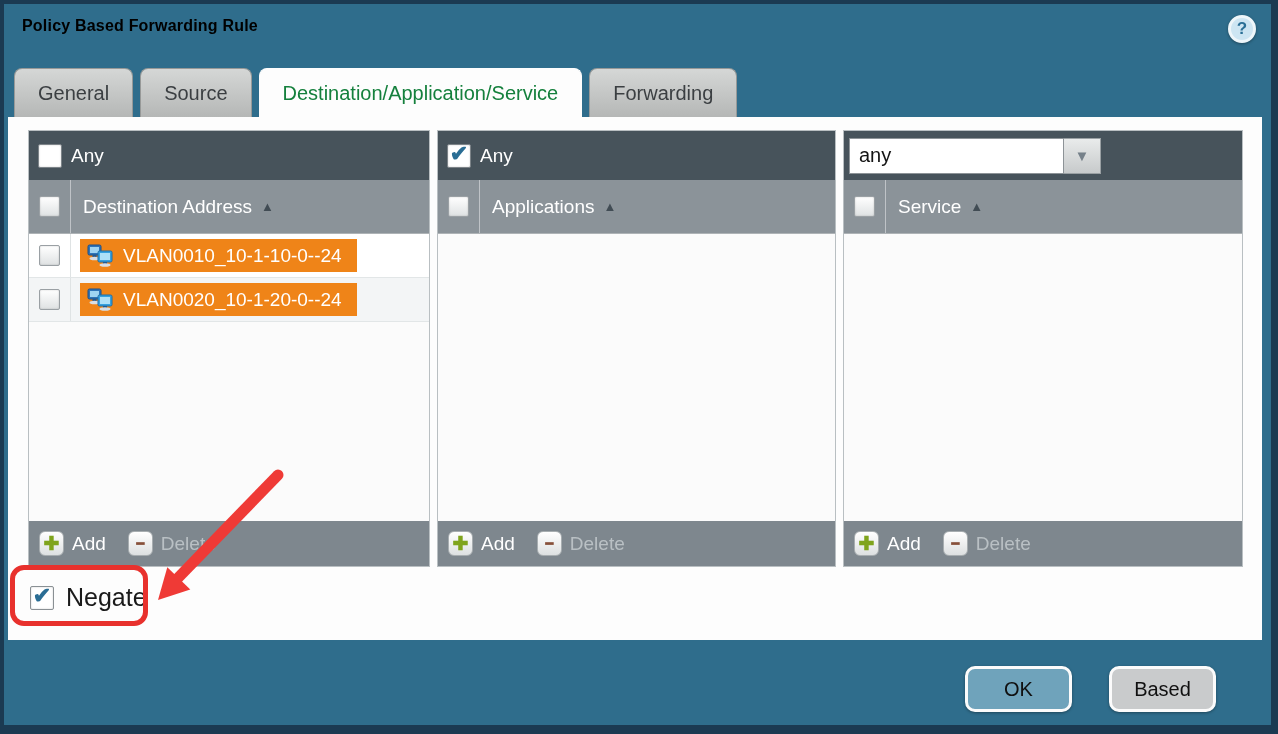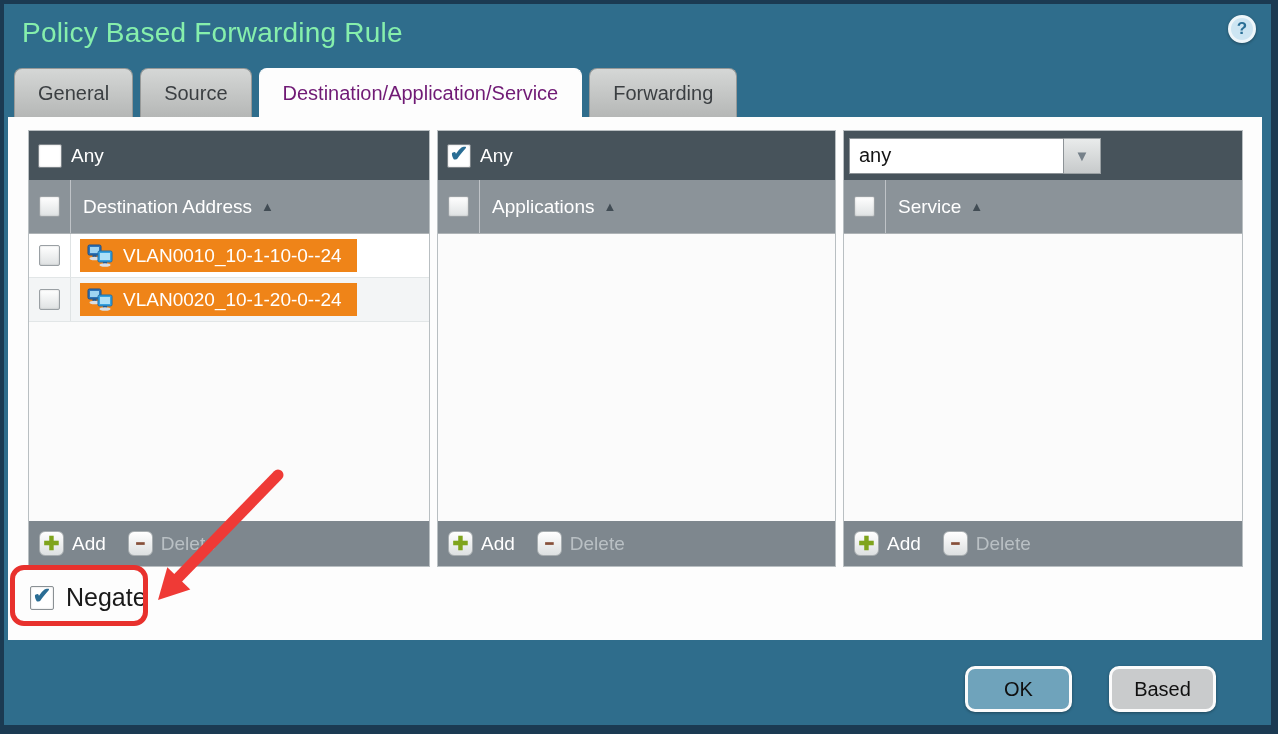--- a/index.html
+++ b/index.html
@@ -8,38 +8,38 @@
     position:relative;
     width:1278px; height:734px;
     background:#2f6d8c;
     border:4px solid #1b3a52;
     border-right-width:7px;
     border-bottom-width:9px;
     font-family:"Liberation Sans", sans-serif;
     overflow:hidden;
   }
   
-  .title { position:absolute; left:18px; top:13px; color:#86efac; font-size:28px; font-weight:400; letter-spacing:.2px; }
+  .title { position:absolute; left:18px; top:13px; color:#000000; font-size:16px; font-weight:700; letter-spacing:.2px; }
   .help {
     position:absolute; left:1224px; top:11px; width:28px; height:28px; border-radius:50%;
     background:#cde5f2; border:3px solid #eef6fa; color:#2a6f96;
     font-weight:bold; font-size:17px; display:flex; align-items:center; justify-content:center;
     box-shadow:0 1px 3px rgba(0,0,0,.35); cursor:pointer;
   }
   
   .tabs { position:absolute; left:10px; top:64px; height:49px; display:flex; gap:7px; z-index:3; }
   .tab {
     height:49px; padding:0 23px; display:flex; align-items:center;
     background:linear-gradient(#d5d7d6,#b5b7b6);
     border:1px solid #979998; border-bottom:none;
     border-radius:8px 8px 0 0;
     font-size:20px; color:#3b3f42; cursor:pointer; white-space:nowrap;
   }
   .tab.active {
-    background:#fdfdfd; border-color:#fdfdfd; color:#701a75; height:50px;
+    background:#fdfdfd; border-color:#fdfdfd; color:#15803d; height:50px;
   }
   
   .panel {
     position:absolute; left:4px; top:113px; width:1254px; height:523px;
     background:#fdfdfd; z-index:2;
   }
   
   .col { position:absolute; top:13px; height:437px; border:1px solid #b9bfc2; display:flex; flex-direction:column; background:#15803d; }
   .col-dest { left:20px;  width:402px; }
   .col-apps { left:429px; width:399px; }

